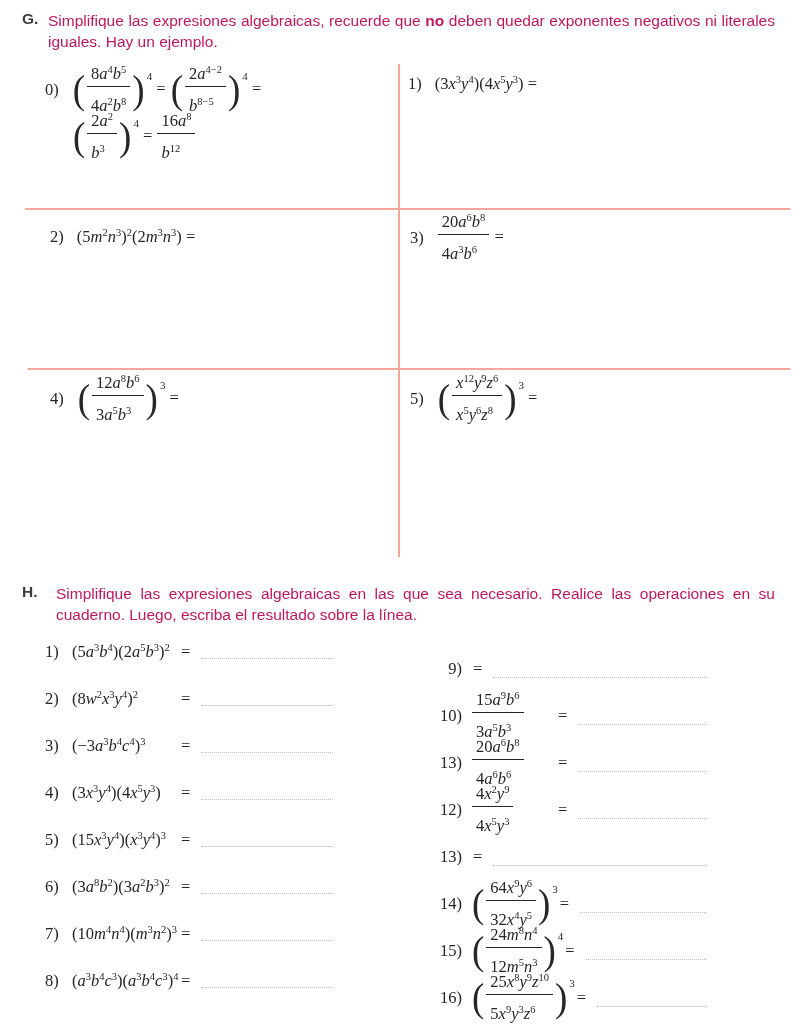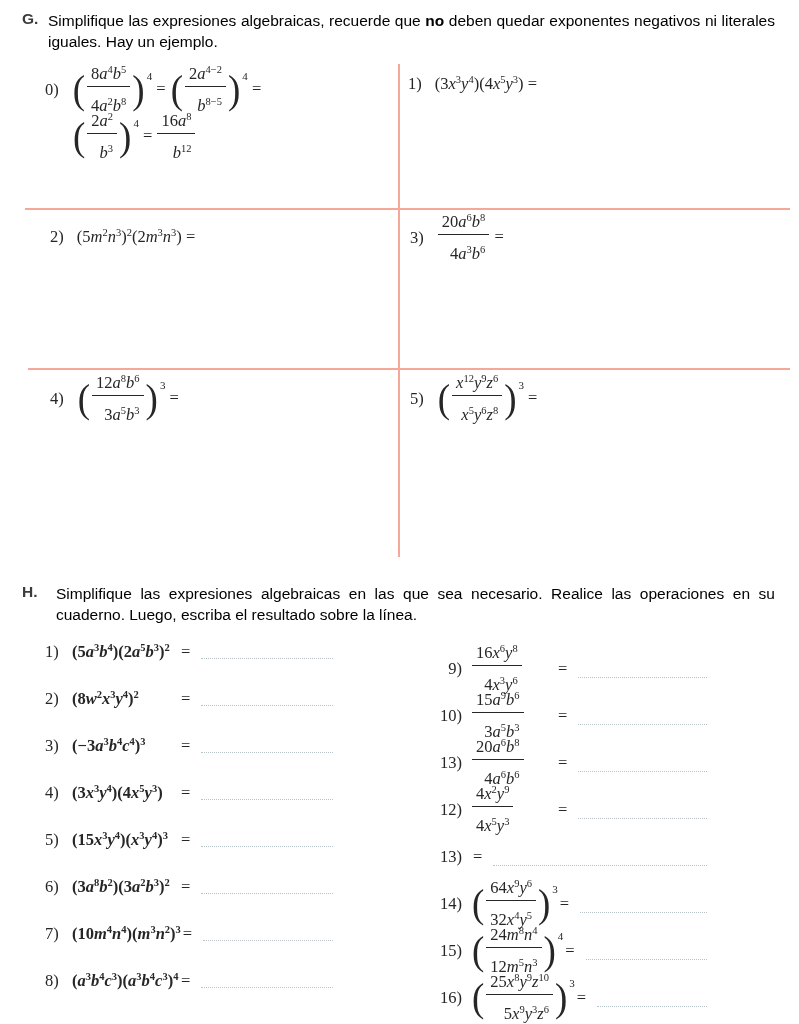--- a/index.html
+++ b/index.html
@@ -1,53 +1,53 @@
 <!DOCTYPE html>
 <html><head>
 <meta charset="utf-8">
 <style>
   html,body{margin:0;padding:0;background:#ffffff;}
   #page{position:relative;width:799px;height:1024px;background:#ffffff;overflow:hidden;
         font-family:"Liberation Sans",sans-serif;color:#3f3f3f;}
 
   
   .sec-label{position:absolute;font-size:15.5px;font-weight:bold;color:#3b3b3b;}
-  .sec-text{position:absolute;font-size:15.5px;line-height:21px;color:#000000;text-align:justify;}
+  .sec-text{position:absolute;font-size:15.5px;line-height:21px;color:#be185d;text-align:justify;}
   .sec-text b{font-weight:bold;}
 
   
   .vline{position:absolute;width:2px;background:#f5a89a;}
   .hline{position:absolute;height:2px;background:#f5a89a;}
 
   
   .math, .inum, .heq{font-family:"Liberation Serif",serif;font-size:16.5px;color:#262626;line-height:1.3;}
   .math i{font-style:italic;}
   .math sup{font-size:10.5px;line-height:0;vertical-align:6px;}
-  .frac{display:inline-block;vertical-align:middle;text-align:right;margin:0 1px;}
+  .frac{display:inline-block;vertical-align:middle;text-align:left;margin:0 1px;}
   .frac .num{display:block;padding:0 4px 2px;}
   .frac .den{display:block;border-top:1.2px solid #262626;padding:8px 4px 0;}
   .frac.bold .num,.frac.bold .den{font-weight:normal;}
   .paren{display:inline-block;font-family:"Liberation Serif",serif;font-size:37px;font-weight:400;
          vertical-align:middle;line-height:0.95;transform:scaleY(1.08);color:#262626;margin:0 1px;}
   .pfpow{display:inline-block;font-size:11px;transform:translateY(-14px);margin-left:1px;}
 
   
   .g-row{position:absolute;display:flex;align-items:center;white-space:nowrap;}
   .g-row .inum{margin-right:13px;}
 
   
   .h-col{position:absolute;display:flex;flex-direction:column;}
   .h-row{display:flex;height:47px;white-space:nowrap;}
   .h-row.left{align-items:flex-start;}
   .h-row.right{align-items:center;}
   .h-row .inum{flex:0 0 auto;}
   .h-row.left .inum{width:27px;}
   .h-row.right .inum{width:32px;text-align:right;margin-right:9px;}
   .hexpr{flex:0 0 auto;}
-  .h-row.left .hexpr{min-width:107px;font-weight:bold;}
+  .h-row.left .hexpr{min-width:107px;}
   .h-row.right .hexpr{min-width:85px;}
   .heq{margin:0 5px 0 2px;}
   .blank{flex:1 1 auto;border-bottom:1.6px dotted #b6c2c6;margin-left:6px;}
   .h-row.left .blank{align-self:flex-start;height:17px;}
   .h-row.right .blank{align-self:center;height:0;transform:translateY(9px);}
 </style>
 </head>
 <body>
 
 <div id="page">
@@ -141,21 +141,20 @@
       <div class="h-row left">
         <span class="inum">8)</span>
         <span class="math hexpr">(<i>a</i><sup>3</sup><i>b</i><sup>4</sup><i>c</i><sup>3</sup>)(<i>a</i><sup>3</sup><i>b</i><sup>4</sup><i>c</i><sup>3</sup>)<sup>4</sup></span>
         <span class="heq">=</span>
         <span class="blank"></span>
       </div>
     </div>
   <div class="h-col" style="left:430px;top:645px;width:277px;" id="h-right">
       <div class="h-row right">
         <span class="inum">9)</span>
-        <span class="math hexpr"><span class="frac"><span class="num">16<i>x</i><sup>6</sup><i>y</i><sup>8</sup></span><span class="den">4<i>x</i><sup>3</sup><i>y</i><sup>6</sup></span></span></span>
         <span class="heq">=</span>
         <span class="blank"></span>
       </div>
       <div class="h-row right">
         <span class="inum">10)</span>
         <span class="math hexpr"><span class="frac"><span class="num">15<i>a</i><sup>9</sup><i>b</i><sup>6</sup></span><span class="den">3<i>a</i><sup>5</sup><i>b</i><sup>3</sup></span></span></span>
         <span class="heq">=</span>
         <span class="blank"></span>
       </div>
       <div class="h-row right">

